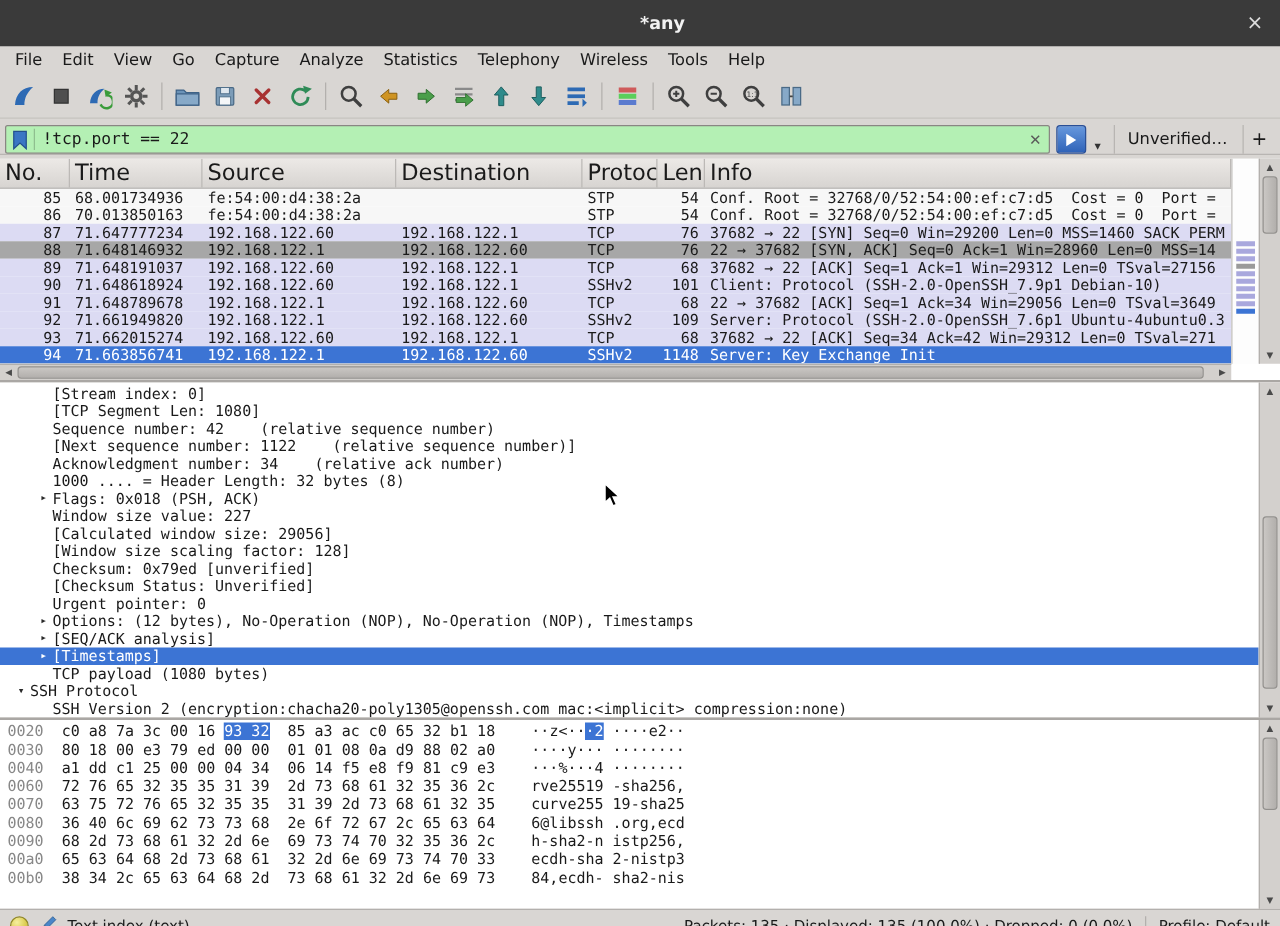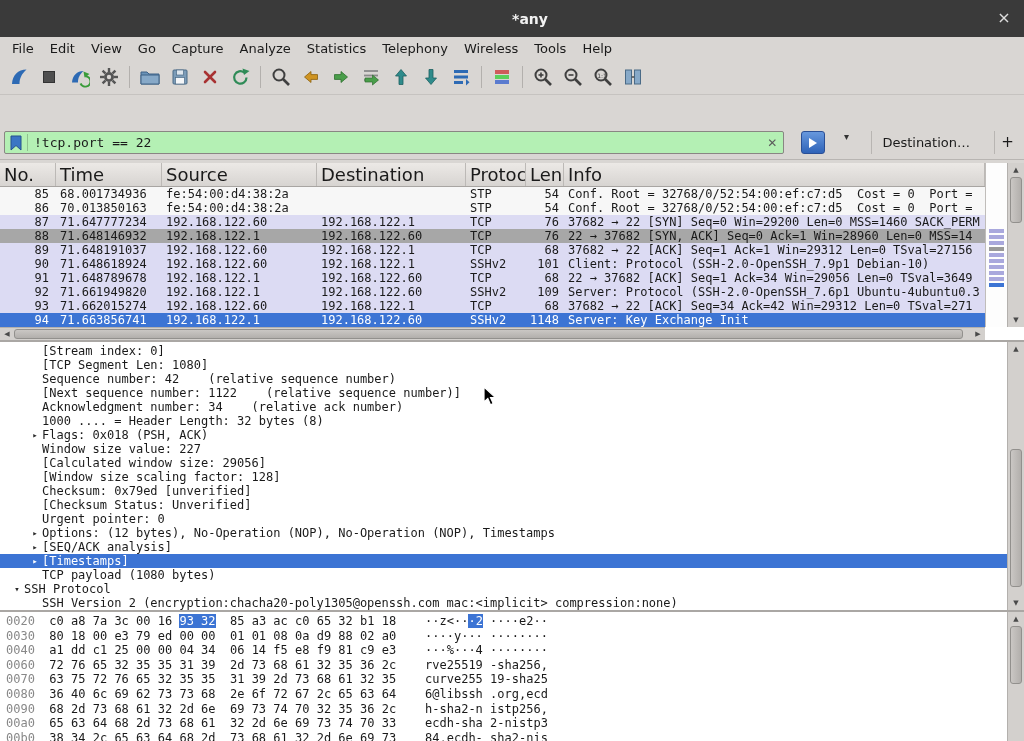--- a/index.html
+++ b/index.html
@@ -16,21 +16,21 @@
   
   .menubar{flex:0 0 22px;display:flex;align-items:center;font-size:13px;padding-left:4px;}
   .mitem{padding:2px 8px;}
 
   
   .toolbar{flex:0 0 36px;display:flex;align-items:center;padding-left:4px;border-bottom:1px solid #c6c3c0;}
   .tbtn{width:30px;height:28px;display:flex;align-items:center;justify-content:center;}
   .tsep{width:1px;height:22px;background:#b3b0ad;margin:0 5px;}
 
   
-  .filterbar{flex:0 0 29px;display:flex;align-items:flex-start;padding:0 4px;border-bottom:1px solid #b8b5b2;gap:14px;margin-top:36px;}
+  .filterbar{flex:0 0 29px;display:flex;align-items:flex-end;padding:0 4px;border-bottom:1px solid #b8b5b2;gap:2px;}
   .finput{flex:1;height:23px;background:var(--filter-valid,#b4f0b4);border:1px solid #898683;border-radius:2px;display:flex;align-items:center;padding:0 2px;}
   .fbookmark{width:18px;display:flex;justify-content:center;}
   .finsep{width:1px;height:17px;background:#8fbf8f;margin:0 2px;}
   .ftext{flex:1;font-family:"DejaVu Sans Mono",monospace;font-size:13px;padding-left:4px;white-space:pre;overflow:hidden;}
   .fclear{width:18px;text-align:center;color:#5a5a5a;font-size:12px;}
   .fapply{width:24px;height:23px;background:linear-gradient(#6798dd,#2f63b8);border:1px solid #2a4f96;border-radius:3px;display:flex;align-items:center;justify-content:center;margin-left:3px;}
   .tri{width:0;height:0;border-top:5px solid transparent;border-bottom:5px solid transparent;border-left:8px solid #fff;}
   .fdrop{width:14px;text-align:center;font-size:10px;color:#333;}
   .fexpr{font-size:13px;padding:0 10px;border-left:1px solid #b8b5b2;height:23px;line-height:23px;margin-left:4px;}
   .fplus{width:26px;text-align:center;font-size:15px;border-left:1px solid #b8b5b2;height:23px;line-height:23px;}
@@ -276,21 +276,21 @@
           </svg>
         </span>
       <span class="finsep"></span>
       <span class="ftext">!tcp.port == 22</span>
       <span class="fclear">✕</span>
     </div>
     <div class="fapply">
         <span class="tri"></span>
       </div>
     <div class="fdrop">▾</div>
-    <div class="fexpr">Destination…</div>
+    <div class="fexpr">Unverified…</div>
     <div class="fplus">+</div>
   </div>
 
   <div class="gap3"></div>
 
   <div class="plist">
     <div class="plist-top">
       <div class="plist-main">
         <div class="phead">
             <div class="phc c0">No.</div>

